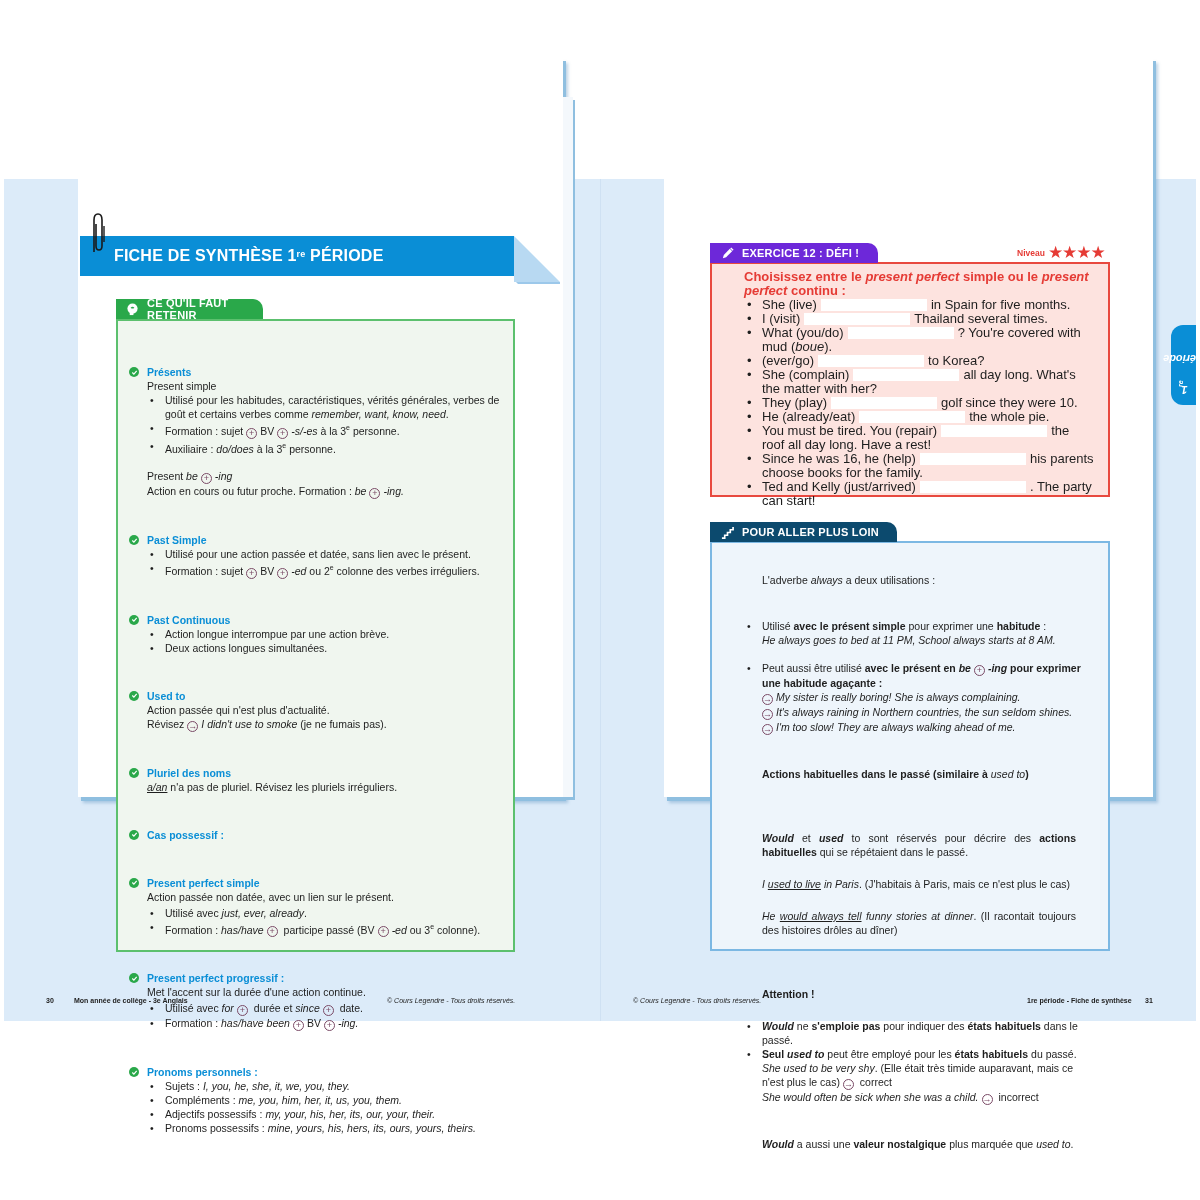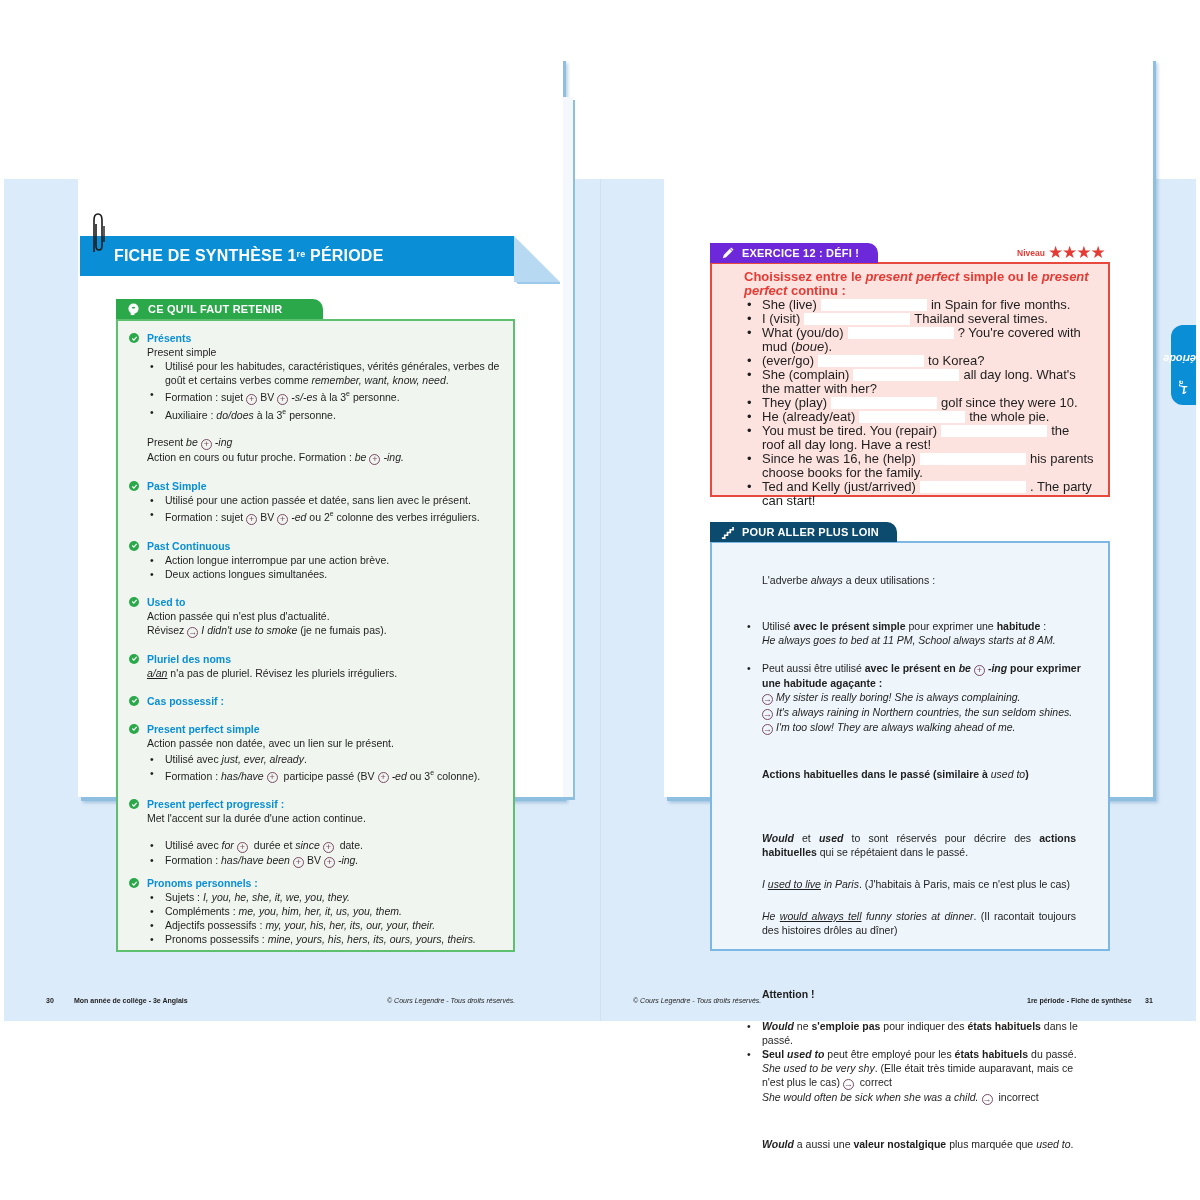--- a/index.html
+++ b/index.html
@@ -18,41 +18,41 @@
     .paperclip { position: absolute; left: 86px; top: 212px; width: 22px; height: 44px; z-index: 5; }
 
     .title-bar { position: absolute; left: 80px; top: 236px; width: 434px; height: 40px; background: #0a8ed6; color: #fff; font-weight: 700; font-size: 16px; letter-spacing: 0.2px; display: flex; align-items: center; padding-left: 34px; z-index: 3; }
     .title-bar sup { font-size: 9px; vertical-align: top; line-height: 1; position: relative; top: -2px; }
     .fold { position: absolute; left: 514px; top: 236px; width: 48px; height: 50px; z-index: 3; }
 
     
     .tabhead { position: absolute; height: 20px; border-radius: 0 10px 0 0; color: #fff; font-weight: 700; font-size: 11px; display: flex; align-items: center; padding-left: 10px; gap: 8px; letter-spacing: 0.2px; z-index: 2; }
     .tabhead .ico { width: 14px; height: 14px; display: inline-flex; align-items: center; justify-content: center; }
 
-    .retenir-head { left: 116px; top: 299px; width: 207px; background: #2aa84a; }
+    .retenir-head { left: 116px; top: 299px; width: 147px; background: #2aa84a; }
     .retenir-box { position: absolute; left: 116px; top: 319px; width: 399px; height: 633px; background: #f0f6ef; border: 2px solid #5cc06e; border-top-width: 2px; }
 
     .exo-head { position: absolute; left: 710px; top: 243px; width: 168px; background: #6d28d9; height: 20px; }
     .exo-box { position: absolute; left: 710px; top: 262px; width: 400px; height: 235px; background: #fde3df; border: 2px solid #e8493f; }
     .niveau { position: absolute; left: 1017px; top: 244px; display: flex; align-items: center; gap: 3px; color: #e53b35; font-size: 8.5px; font-weight: 700; }
     .niveau .stars { font-size: 17px; letter-spacing: -1px; line-height: 1; }
 
     .loin-head { position: absolute; left: 710px; top: 522px; width: 187px; background: #0c4a6e; height: 20px; }
     .loin-box { position: absolute; left: 710px; top: 541px; width: 400px; height: 410px; background: #eef5fb; border: 2px solid #7cb8e3; }
 
     .side-tab { position: absolute; left: 1171px; top: 325px; width: 25px; height: 80px; background: #0a8ed6; border-radius: 12px 0 0 12px; color: #fff; font-weight: 700; font-style: italic; font-size: 11px; display: flex; align-items: center; justify-content: center; }
     .side-tab span { transform: rotate(-90deg); white-space: nowrap; display: inline-block; }
     .side-tab sup { font-size: 7px; }
 
     
     .content { position: absolute; font-size: 10.5px; line-height: 14px; color: #1e1e1e; }
     .sec { position: relative; padding-left: 18px; margin-bottom: 14px; }
     .sec .check { position: absolute; left: 0; top: 2px; width: 10px; height: 10px; border-radius: 50%; background: #2aa84a; display: flex; align-items: center; justify-content: center; }
     .sec .check svg { width: 7px; height: 7px; }
-    .sec-title { color: #0a8ed6; font-weight: 700; }
+    .sec-title { color: #0a8ed6; font-weight: 700; margin-top: 34px; }
     ul.b { list-style: none; }
     ul.b li { position: relative; padding-left: 18px; }
     ul.b li::before { content: "•"; position: absolute; left: 3px; top: 0; }
     .gap { height: 14px; }
 
     .plus, .arrow { display: inline-flex; width: 11px; height: 11px; border: 1px solid #7a4a66; border-radius: 50%; align-items: center; justify-content: center; font-size: 9px; line-height: 1; color: #7a4a66; vertical-align: -1px; margin: 0 3px; font-style: normal; font-weight: 400; }
     em { font-style: italic; }
     u { text-decoration: underline; }
     b { font-weight: 700; }
 
@@ -194,21 +194,21 @@
     </ul>
   </div>
 
   <div class="sec" style="margin-bottom:8px">
     <span class="check">
         <svg viewBox="0 0 8 8">
           <path d="M1.5 4 L3.3 5.8 L6.5 2.2" stroke="#fff" stroke-width="1.4" fill="none"></path>
         </svg>
       </span>
     <div class="sec-title">Present perfect progressif :</div>
-    <div style="margin-bottom:13px">Met l'accent sur la durée d'une action continue.</div>
+    <div style="margin-bottom:2px">Met l'accent sur la durée d'une action continue.</div>
     <ul class="b">
       <li><span>Utilisé avec </span><em>for</em><span class="plus">+</span><span> durée et </span><em>since</em><span class="plus">+</span><span> date.</span></li>
       <li><span>Formation : </span><em>has/have been</em><span class="plus">+</span><span>BV</span><span class="plus">+</span><em>-ing.</em></li>
     </ul>
   </div>
 
   <div class="sec">
     <span class="check">
         <svg viewBox="0 0 8 8">
           <path d="M1.5 4 L3.3 5.8 L6.5 2.2" stroke="#fff" stroke-width="1.4" fill="none"></path>

